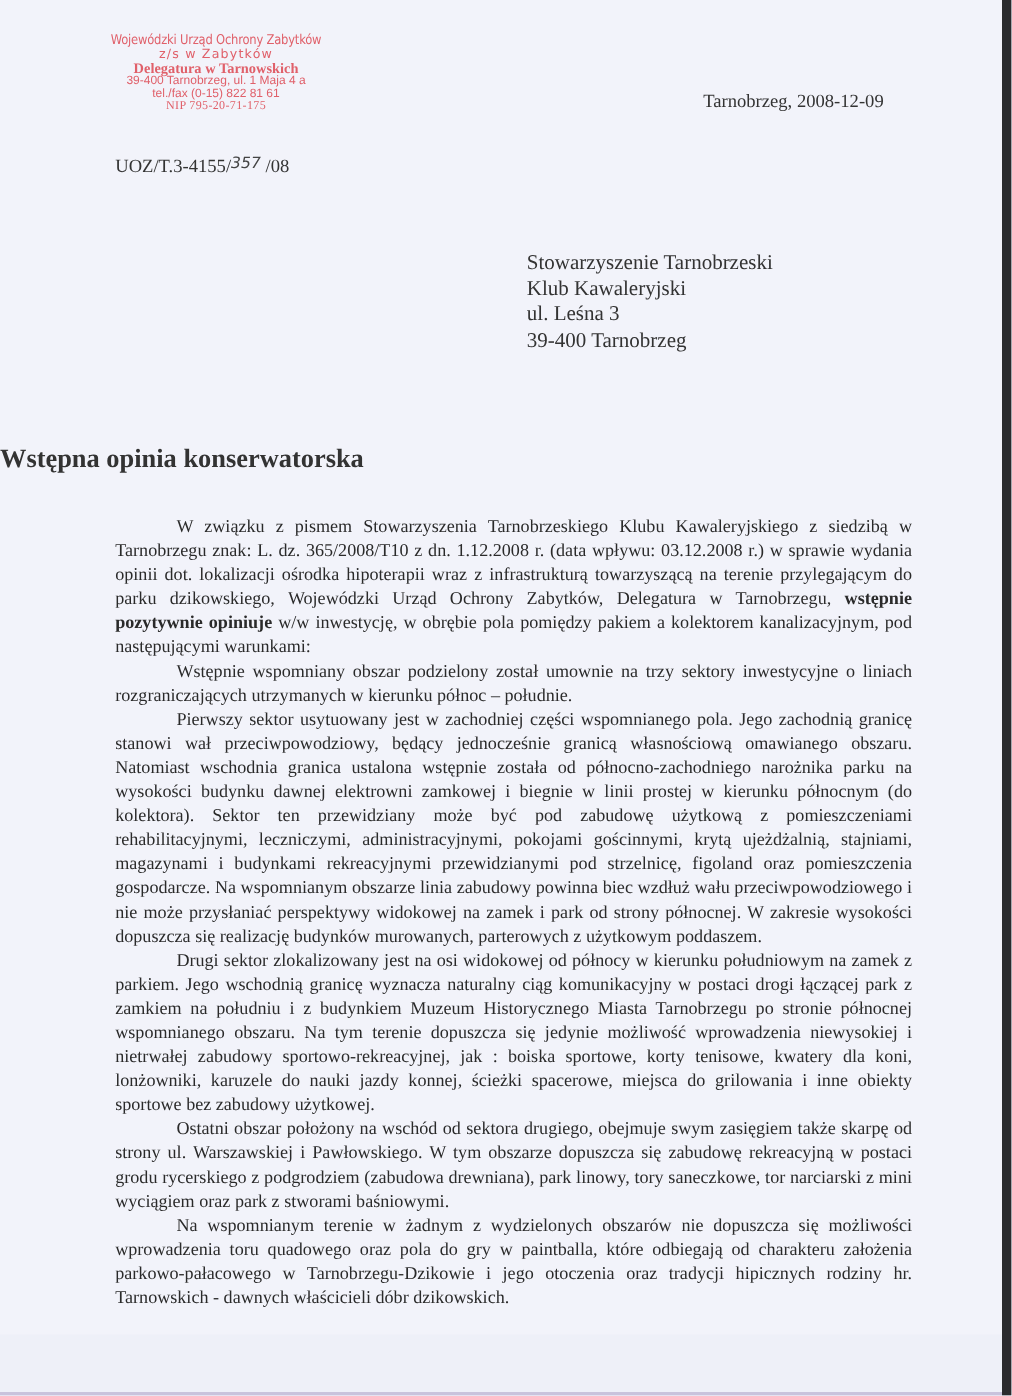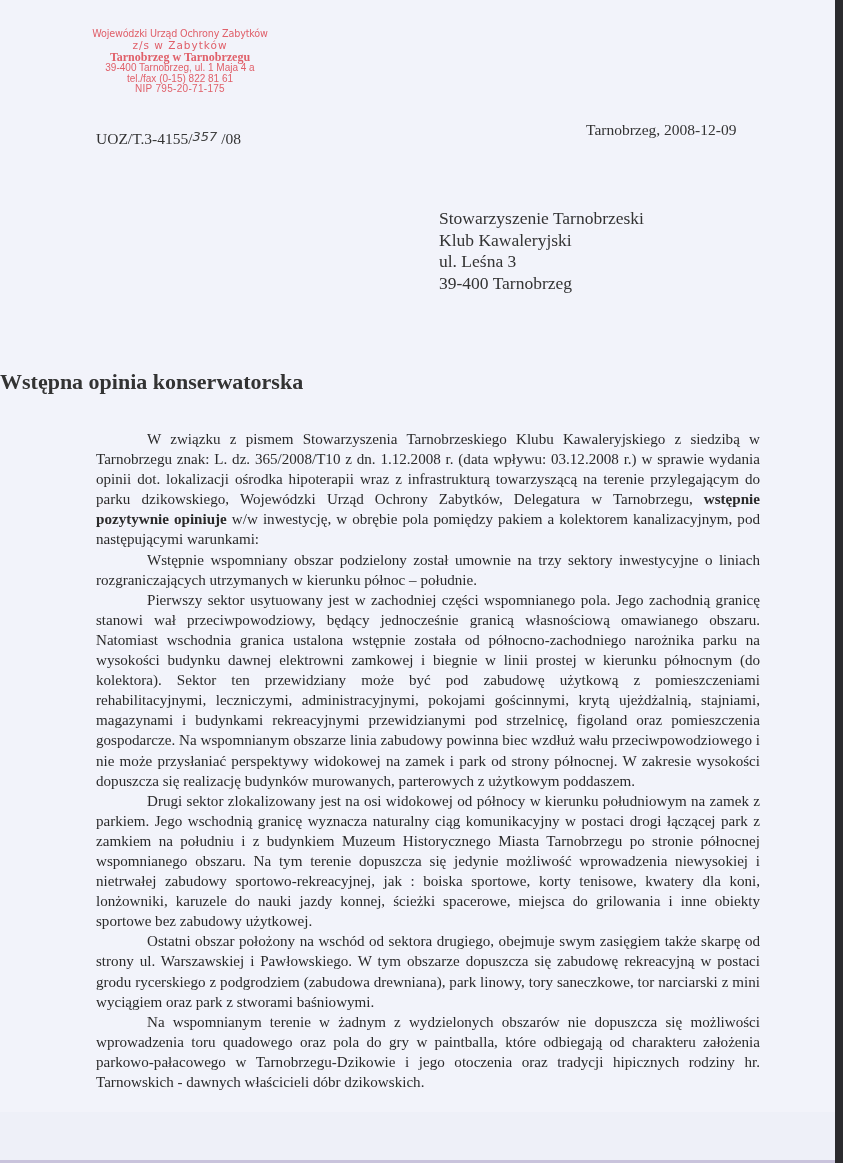--- a/index.html
+++ b/index.html
@@ -23,24 +23,24 @@
     background: #c9c3dc;
   }
   .stamp {
     position: absolute; left: 62px; top: 28px; width: 236px;
     text-align: center; color: #e0606a; line-height: 1.05;
   }
   .stamp .s1 { font-family: "DejaVu Sans", sans-serif; font-size: 11.2px; letter-spacing: -0.2px; transform: scaleX(0.86); transform-origin: center; white-space: nowrap; }
   .stamp .s2 { font-family: "DejaVu Sans", sans-serif; font-size: 10.5px; letter-spacing: 1px; }
   .stamp .s3 { font-family: "Liberation Serif", serif; font-weight: bold; font-size: 12px; }
   .stamp .s4, .stamp .s5 { font-family: "Liberation Sans", sans-serif; font-size: 10px; }
-  .stamp .s6 { font-family: Liberation Sans, sans-serif; font-size: 10px; letter-spacing: 0.3px; }
+  .stamp .s6 { font-family: Liberation Serif, serif; font-size: 10px; letter-spacing: 0.3px; }
 
   .date {
-    position: absolute; left: 586px; top: 76px; font-size: 15.5px; color: #333; margin-top: 45px;
+    position: absolute; left: 586px; top: 76px; font-size: 15.5px; color: #333;
   }
   .ref {
     position: absolute; left: 96px; top: 130px; font-size: 15.5px; color: #333;
   }
   .ref .hand { font-family: "DejaVu Sans", sans-serif; font-style: italic; font-size: 13px; color: #444; position: relative; top: -3px; }
 
   .addressee {
     position: absolute; left: 439px; top: 208px; font-size: 17.5px;
     font-weight: normal; line-height: 21.5px; color: #333;
   }
@@ -56,21 +56,21 @@
   .body b { font-weight: bold; }
 </style>
 </head>
 <body>
 
 <div class="page">
 
   <div class="stamp">
     <div class="s1">Wojewódzki Urząd Ochrony Zabytków</div>
     <div class="s2">z/s w Zabytków</div>
-    <div class="s3">Tarnobrzeg w Tarnobrzegu</div>
+    <div class="s3">Delegatura w Tarnowskich</div>
     <div class="s4">39-400 Tarnobrzeg, ul. 1 Maja 4 a</div>
     <div class="s5">tel./fax (0-15) 822 81 61</div>
     <div class="s6">NIP 795-20-71-175</div>
   </div>
 
   <div class="date">Tarnobrzeg, 2008-12-09</div>
 
   <div class="ref"><span>UOZ/T.3-4155/</span><span class="hand">357</span><span> /08</span></div>
 
   <div class="addressee">

